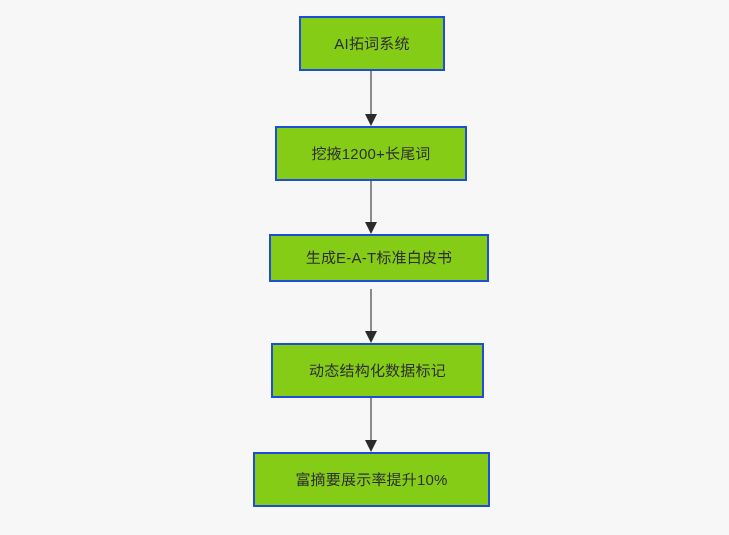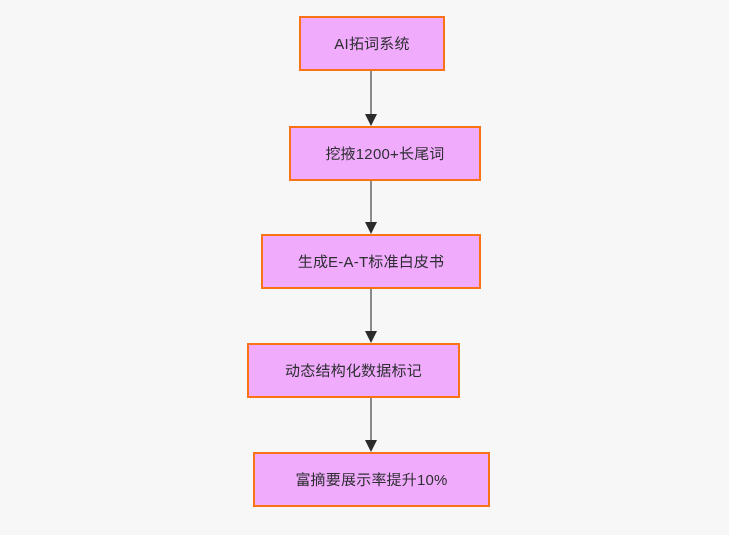--- a/index.html
+++ b/index.html
@@ -17,22 +17,22 @@
 
   #flow-canvas {
     position: relative;
     width: 729px;
     height: 535px;
   }
 
   .node {
     position: absolute;
     box-sizing: border-box;
-    background: #f0abfc;
-    border: 2px solid #f97316;
+    background: #84cc16;
+    border: 2px solid #1d4ed8;
     display: flex;
     align-items: center;
     justify-content: center;
     z-index: 2;
   }
 
   .node-label {
     font-size: 15px;
     line-height: 1.2;
     color: #2f2f33;
@@ -77,29 +77,29 @@
 
   <svg class="edge" style="left:356px; top:393px; width:30px; height:65px;" viewBox="0 0 30 65">
     <line class="edge-line" x1="15" y1="5" x2="15" y2="51"></line>
     <polygon class="edge-head" points="15,59 9,47 21,47"></polygon>
   </svg>
 
   <div class="node" style="left:299px; top:16px; width:146px; height:55px;">
     <span class="node-label">AI拓词系统</span>
   </div>
 
-  <div class="node" style="left:289px; top:126px; width:192px; height:55px;">
+  <div class="node" style="left:275px; top:126px; width:192px; height:55px;">
     <span class="node-label">挖掖1200+长尾词</span>
   </div>
 
-  <div class="node" style="left:261px; top:234px; width:220px; height:55px;">
+  <div class="node" style="left:269px; top:234px; width:220px; height:48px;">
     <span class="node-label">生成E-A-T标准白皮书</span>
   </div>
 
-  <div class="node" style="left:247px; top:343px; width:213px; height:55px;">
+  <div class="node" style="left:271px; top:343px; width:213px; height:55px;">
     <span class="node-label">动态结构化数据标记</span>
   </div>
 
   <div class="node" style="left:253px; top:452px; width:237px; height:55px;align-items:center;">
     <span class="node-label">富摘要展示率提升10%</span>
   </div>
 
 </div>
 
 </body></html>

